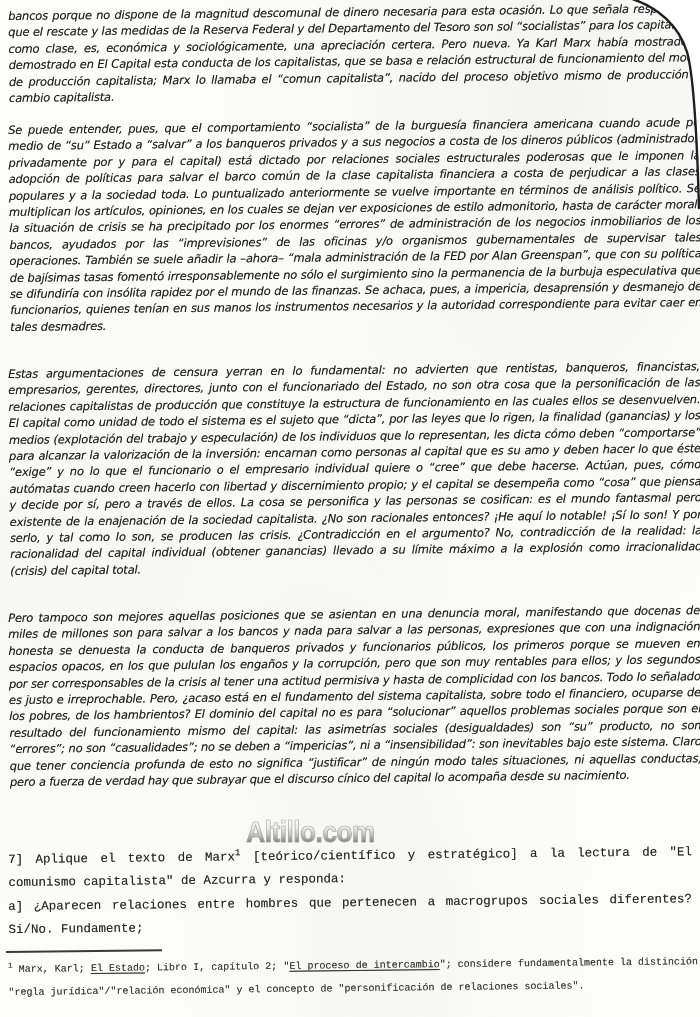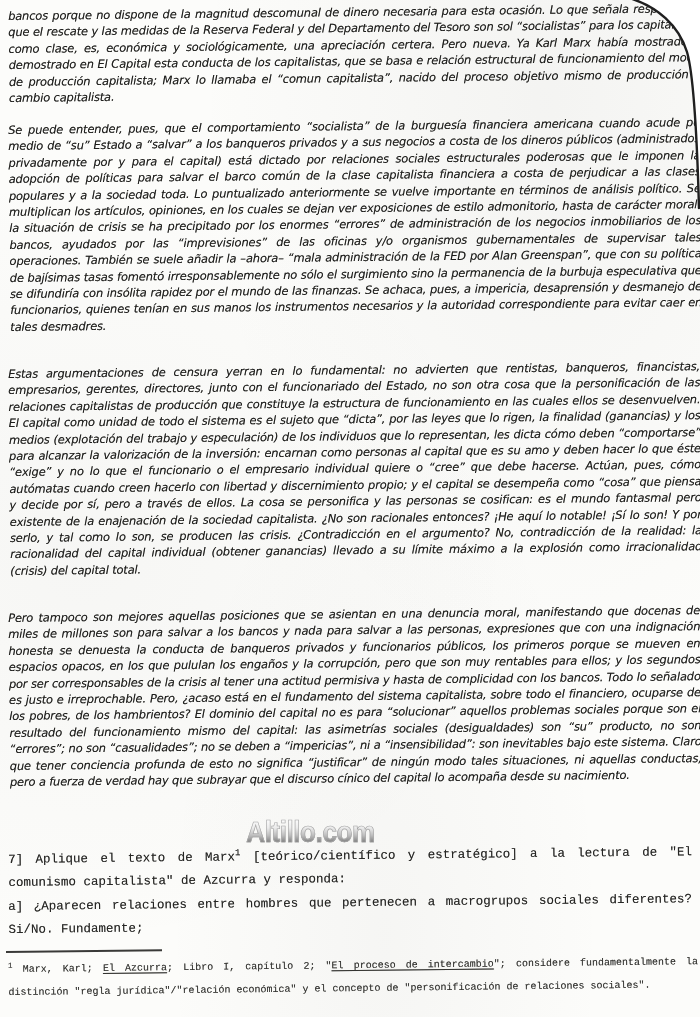--- a/index.html
+++ b/index.html
@@ -95,21 +95,21 @@
 
   <div class="typeblock tilt q7">
     <span>7] Aplique el texto de Marx</span><sup>1</sup><span> [teórico/científico y estratégico] a la lectura de "El comunismo capitalista" de Azcurra y responda:</span>
   </div>
 
   <div class="typeblock tilt qa">a] ¿Aparecen relaciones entre hombres que pertenecen a macrogrupos sociales diferentes? Si/No. Fundamente;</div>
 
   <div class="footrule tilt"></div>
 
   <div class="footnote tilt">
-    <sup>1</sup><span> Marx, Karl; </span><span class="u">El Azcurra</span><span>; Libro I, capítulo 2; "</span><span class="u">El proceso de intercambio</span><span>"; considere fundamentalmente la distinción "regla jurídica"/"relación económica" y el concepto de "personificación de relaciones sociales".</span>
+    <sup>1</sup><span> Marx, Karl; </span><span class="u">El Estado</span><span>; Libro I, capítulo 2; "</span><span class="u">El proceso de intercambio</span><span>"; considere fundamentalmente la distinción "regla jurídica"/"relación económica" y el concepto de "personificación de relaciones sociales".</span>
   </div>
 
   <svg class="fold" width="700" height="1017" viewBox="0 0 700 1017" aria-hidden="true">
     <path d="M626,-3 C658,6 679,26 687,52 C694,76 697,135 699,208 L705,208 L705,-3 Z" fill="#ffffff"></path>
     <path d="M626,-3 C658,6 679,26 687,52 C694,76 697,135 699,208" fill="none" stroke="#1f1f1f" stroke-width="2.4" stroke-linecap="round"></path>
   </svg>
 
 </div>
 
 </body></html>

